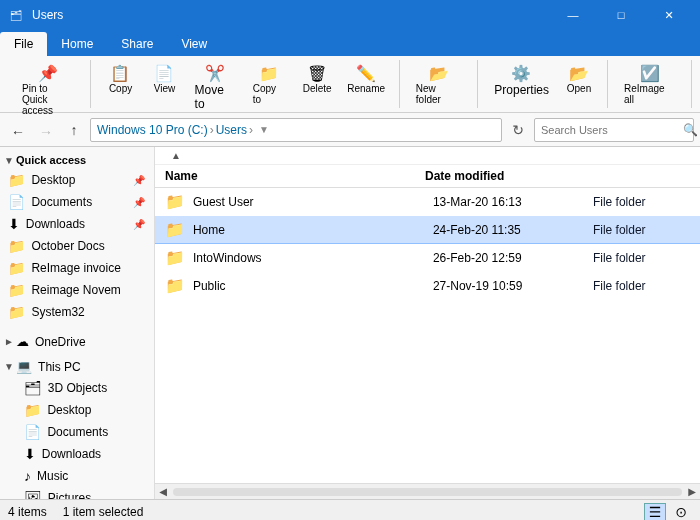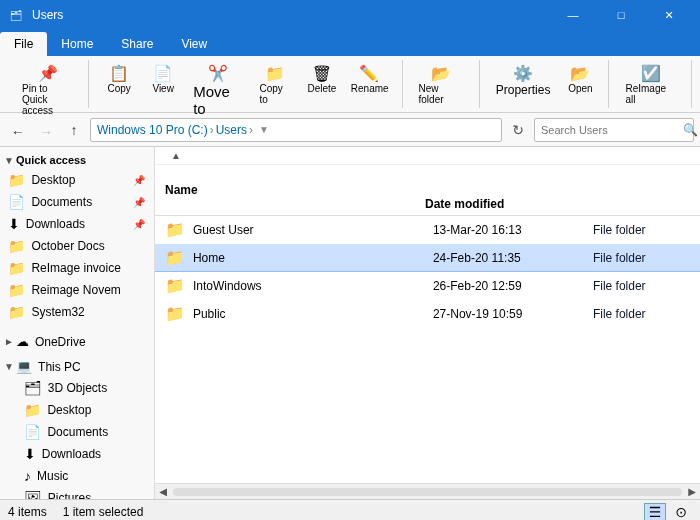--- a/index.html
+++ b/index.html
@@ -117,21 +117,21 @@
       align-items: center;
       border-bottom: 1px solid #ddd;
       padding: 4px 10px;
       background: #fff;
       font-size: 12px;
       font-weight: 600;
       color: #000;
       position: relative;
     }
     .col-name { width: 260px; }
-    .col-date { width: 160px; margin-top: 28px; }
+    .col-date { width: 160px; }
     .col-type { width: 120px; }
 
     .file-list { flex: 1; overflow-y: auto; background: #fff; }
     .file-row {
       display: flex;
       align-items: center;
       padding: 4px 10px;
       cursor: pointer;
       font-size: 12px;
       border-bottom: 1px solid transparent;
@@ -198,21 +198,21 @@
         <div class="ribbon-btn">
           <span class="ribbon-icon">📋</span>
           <span style="font-size:10px">Copy</span>
         </div>
         <div class="ribbon-btn">
           <span class="ribbon-icon">📄</span>
           <span style="font-size:10px">View</span>
         </div>
         <div class="ribbon-btn">
           <span class="ribbon-icon">✂️</span>
-          <span style="font-size:15px">Move to</span>
+          <span style="font-size:12px">Move to</span>
         </div>
         <div class="ribbon-btn">
           <span class="ribbon-icon">📁</span>
           <span style="font-size:10px">Copy to</span>
         </div>
         <div class="ribbon-btn">
           <span class="ribbon-icon">🗑</span>
           <span style="font-size:10px">Delete</span>
         </div>
         <div class="ribbon-btn">

